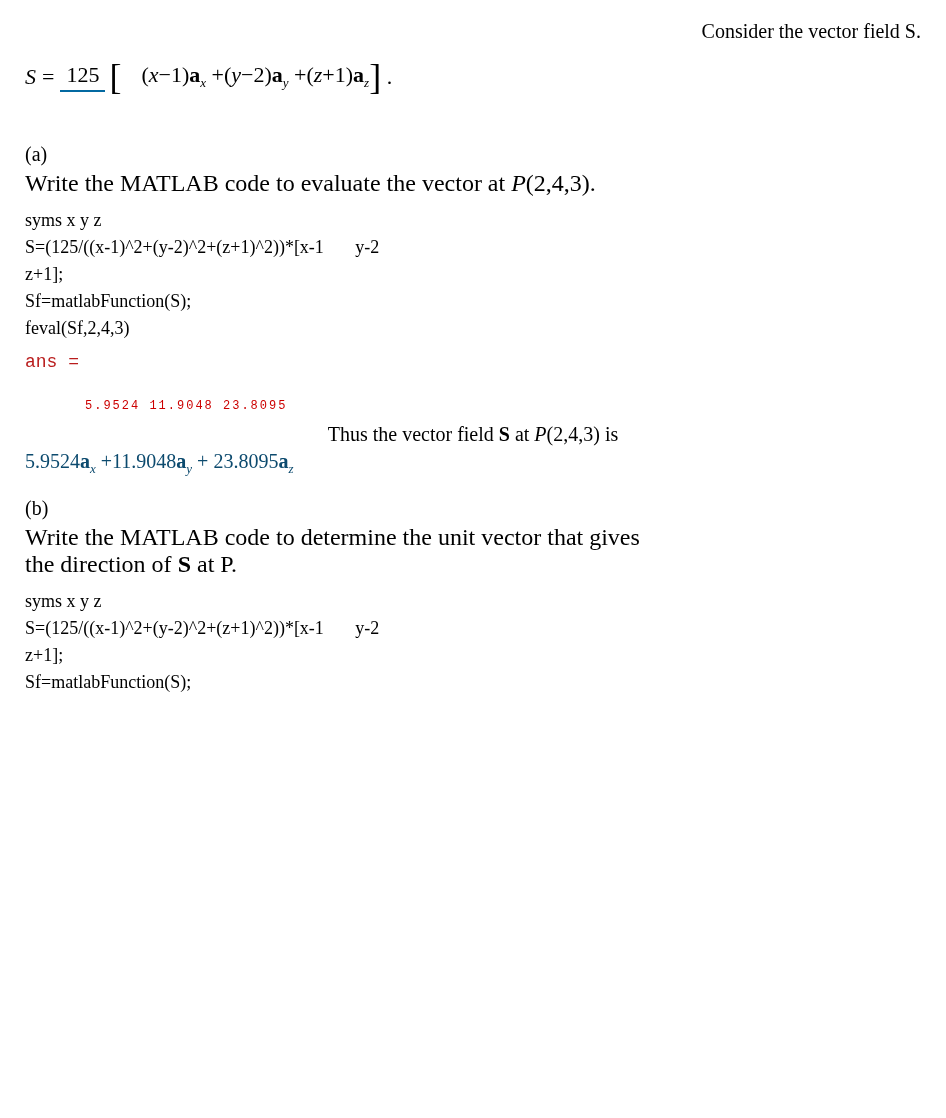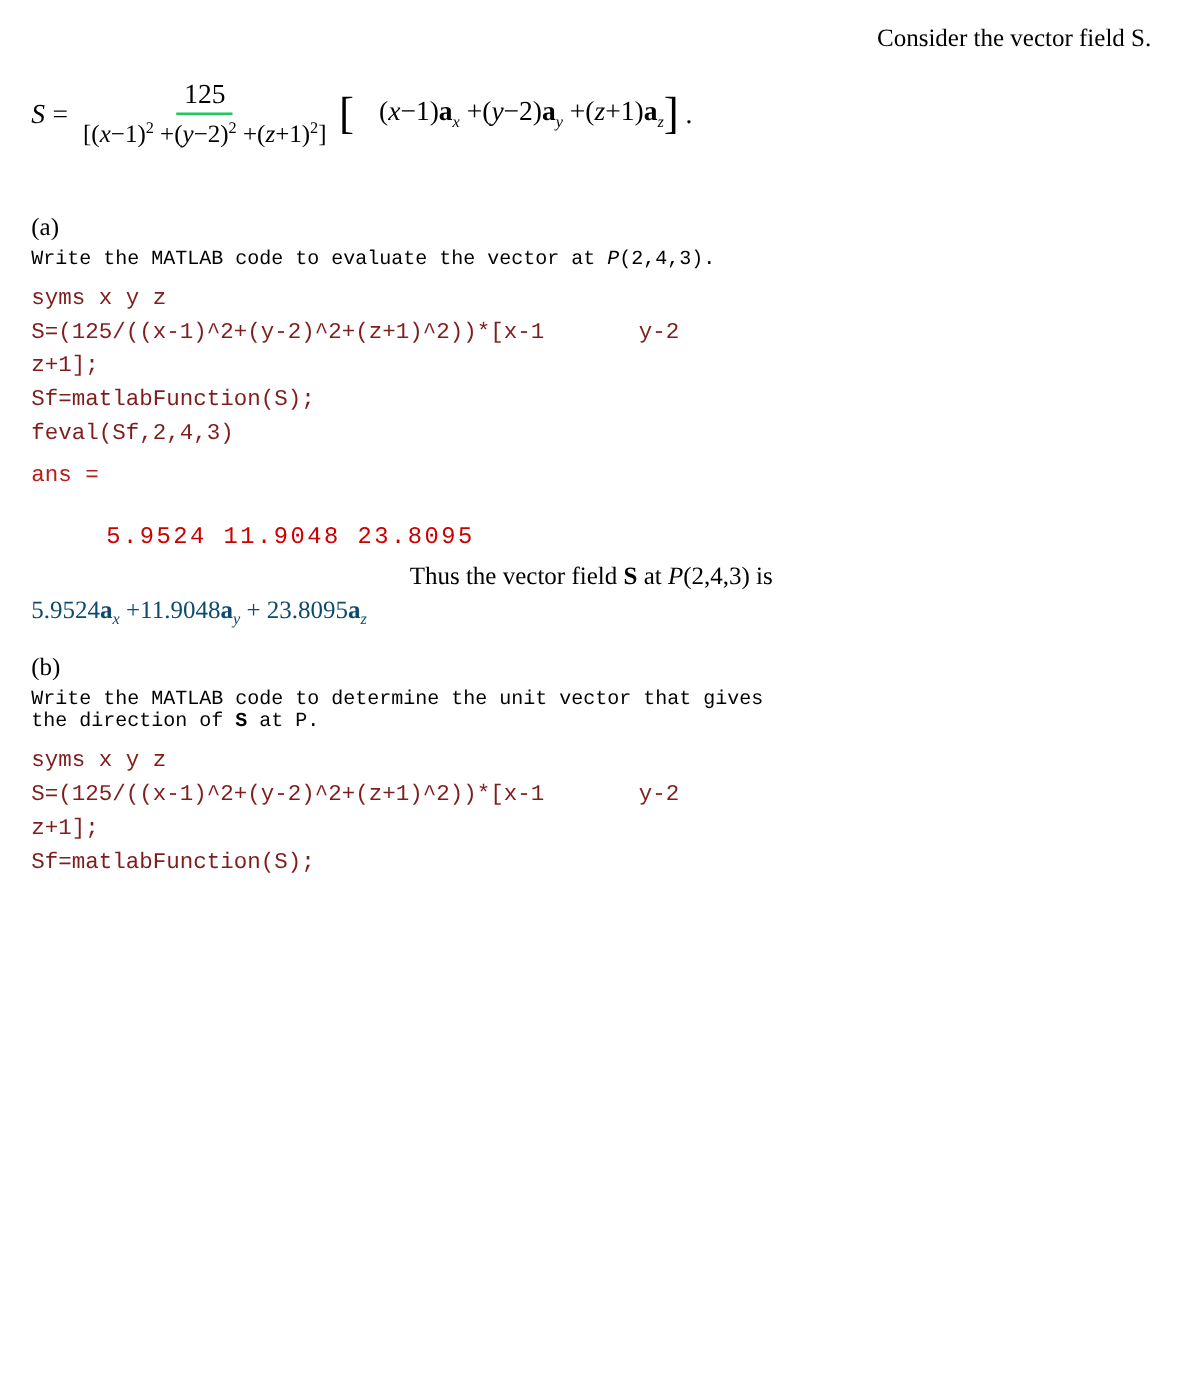--- a/index.html
+++ b/index.html
@@ -44,21 +44,21 @@
 
     .fraction {
       display: inline-flex;
       flex-direction: column;
       align-items: center;
       margin-right: 4px;
       vertical-align: middle;
     }
 
     .numerator {
-      border-bottom: 2px solid #22c55e;
+      border-bottom: 2px solid #0369a1;
       padding: 0 6px 2px 6px;
       font-size: 22px;
       text-align: center;
     }
 
     .denominator {
       padding: 2px 6px 0 6px;
       font-size: 20px;
       text-align: center;
     }
@@ -68,45 +68,44 @@
       margin-left: 20px;
     }
 
     .section-label {
       font-size: 20px;
       margin-top: 20px;
       margin-bottom: 4px;
     }
 
     .section-text {
-      font-size: 16px;
+      font-size: 24px;
       margin-bottom: 10px;
-      font-family: Liberation Mono, monospace;
     }
 
     .code-block {
-      font-family: Liberation Mono, monospace;
+      font-family: Liberation Serif, serif;
       font-size: 18px;
-      color: #7f1d1d;
+      color: #000000;
       line-height: 1.5;
       margin-bottom: 6px;
       white-space: pre;
     }
 
     .ans-label {
       font-family: 'Courier New', Courier, monospace;
       font-size: 18px;
       color: #b91c1c;
       margin-top: 10px;
       margin-bottom: 4px;
     }
 
     .ans-values {
       font-family: 'Courier New', Courier, monospace;
-      font-size: 19px;
+      font-size: 12px;
       color: #cc0000;
       margin-left: 60px;
       margin-bottom: 10px;
       letter-spacing: 2px;
     }
 
     .result-text {
       font-size: 20px;
       margin-bottom: 4px;
       text-align: center;
@@ -153,23 +152,20 @@
 
 
 <div class="intro-text">Consider the vector field S.</div>
 
 
 <div class="formula-line">
   <span class="s-var italic">S</span>
   <span class="equals">=</span>
   <span class="fraction">
     <span class="numerator">125</span>
-    <span class="denominator">
-      [(<span class="italic">x</span>−1)<sup>2</sup> +(<span class="italic">y</span>−2)<sup>2</sup> +(<span class="italic">z</span>+1)<sup>2</sup>]
-    </span>
   </span>
   <span class="big-bracket">[</span>
   <span class="bracket-expr">
     (<span class="italic">x</span>−1)<span class="bold">a</span><sub><span class="italic">x</span></sub>
     +(<span class="italic">y</span>−2)<span class="bold">a</span><sub><span class="italic">y</span></sub>
     +(<span class="italic">z</span>+1)<span class="bold">a</span><sub><span class="italic">z</span></sub>
   </span>
   <span class="big-bracket">]</span>
   <span class="dot-after">&nbsp;.</span>
 </div>

